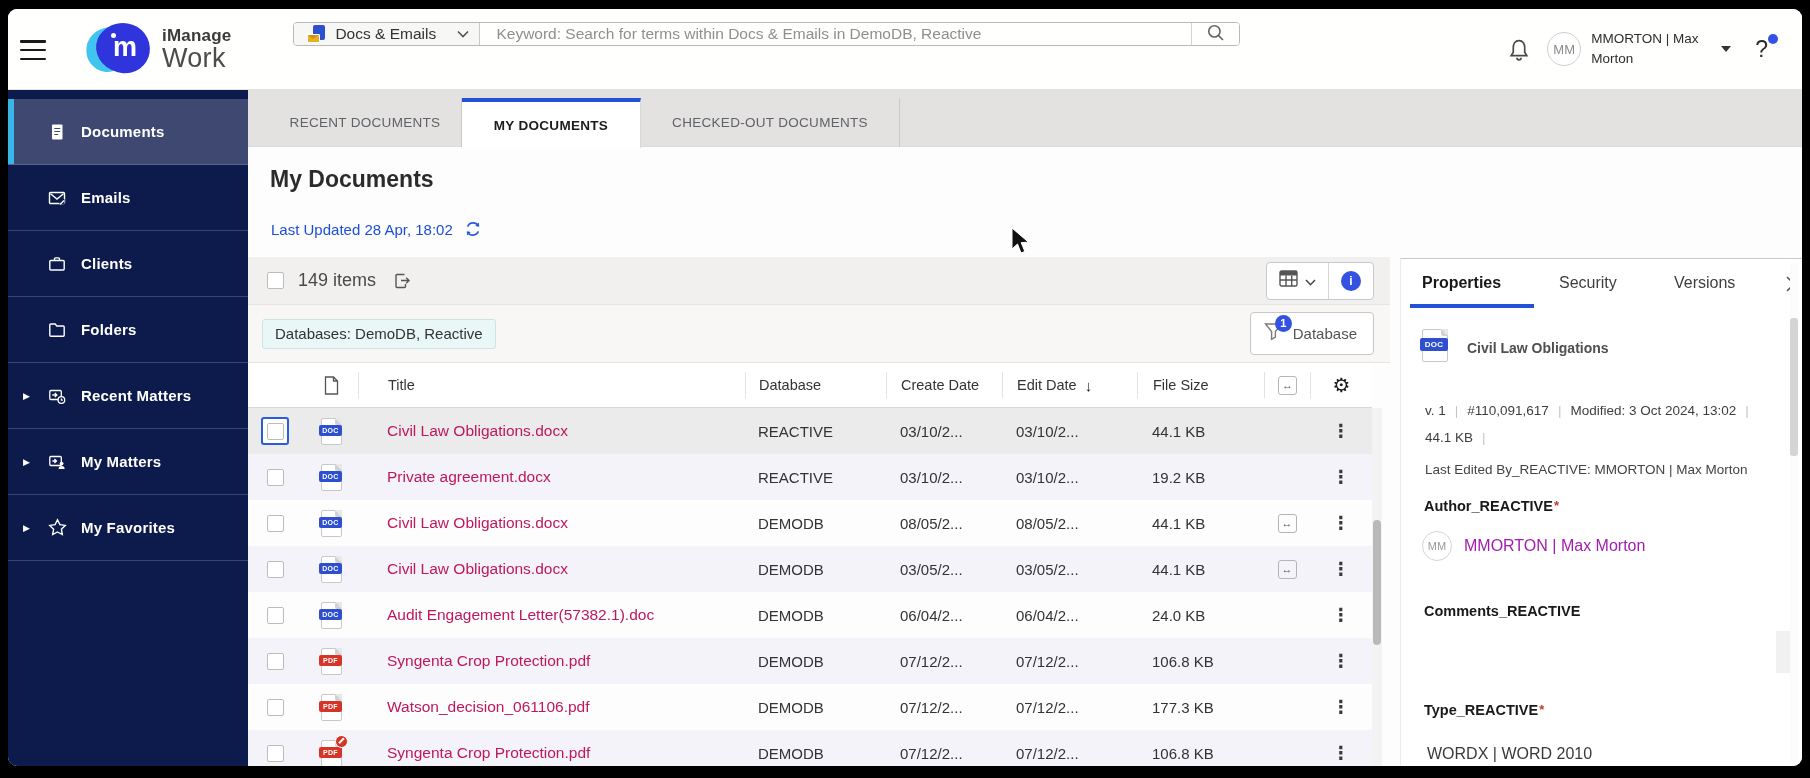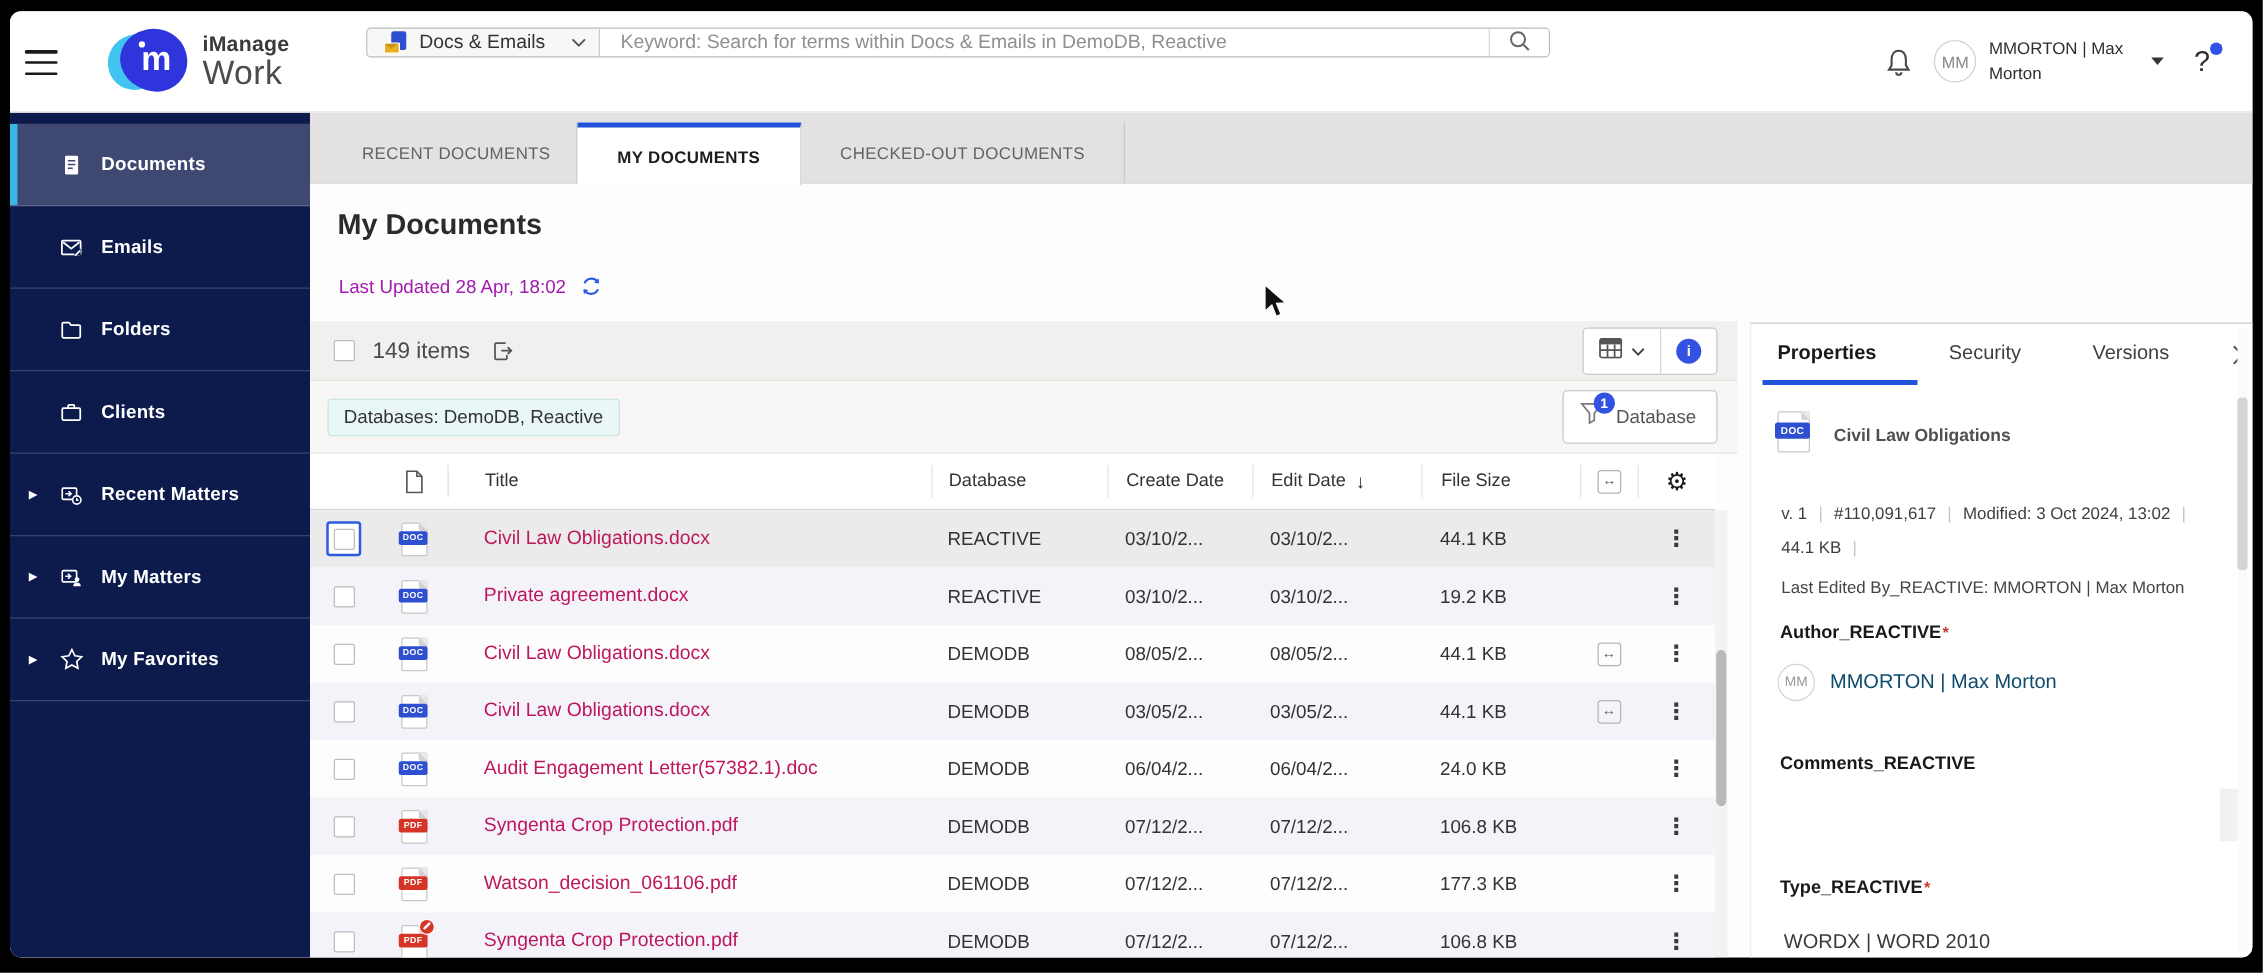--- a/index.html
+++ b/index.html
@@ -82,21 +82,21 @@
          font-size:13.5px; color:#5f6368; letter-spacing:.3px; border-right:1px solid #c9c9c9;
          cursor:pointer; position:relative; }
   .tab-recent { width:193px; }
   .tab-mydocs { width:179px; }
   .tab-checked { width:259px; }
   .tab.active { background:#fff; border-top:4px solid #2152d9; border-right:1px solid #d8d8d8;
                 height:50px; color:#1c1c1c; font-weight:700; z-index:2; }
 
   
   .page-title { position:absolute; left:262px; top:157px; font-size:23px; font-weight:700; color:#2b2b2b; }
-  .updated { position:absolute; left:263px; top:211px; font-size:15px; color:#a21caf;
+  .updated { position:absolute; left:263px; top:211px; font-size:15px; color:#1d4ed8;
              display:flex; align-items:center; gap:11px; }
   .refresh { display:flex; cursor:pointer; }
 
   
   .toolbar { position:absolute; left:240px; top:248px; width:1142px; height:48px; background:#f1f0ee;
              border-bottom:1px solid #e6e5e2; display:flex; align-items:center; padding:0 16px 0 19px; }
   .checkbox { width:17px; height:17px; border:1.5px solid #bcbcbc; border-radius:2px; background:#fff; cursor:pointer; }
   .items-count { margin-left:14px; font-size:18px; color:#4a4a4a; }
   .export { margin-left:16px; display:flex; cursor:pointer; }
   .view-group { margin-left:auto; display:flex; align-items:center; height:38px; background:#fff;
@@ -189,21 +189,21 @@
   .p-doc-title { position:absolute; left:66px; top:81px; font-size:14px; font-weight:700; color:#4f4f4f; }
   .p-meta { position:absolute; left:24px; top:138px; right:34px; font-size:13.5px; color:#3e3e3e;
             line-height:27px; }
   .p-sep { color:#c5c5c5; padding:0 9px; }
   .p-lastedited { margin-top:5px; color:#444; }
   .p-label { position:absolute; left:23px; font-size:14.5px; font-weight:700; color:#191919; }
   .req { color:#c0392b; font-size:13px; vertical-align:top; margin-left:1px; }
   .p-author-val { position:absolute; left:21px; top:272px; display:flex; align-items:center; gap:12px; }
   .p-avatar { width:30px; height:30px; border-radius:50%; border:1px solid #d5d5d5; color:#999;
               font-size:11px; display:flex; align-items:center; justify-content:center; }
-  .p-author-name { font-size:16px; color:#0c4a6e; }
+  .p-author-name { font-size:16px; color:#a21caf; }
   .p-comments-scroll { position:absolute; left:375px; top:372px; width:16px; height:42px; background:#f1f1f1; }
   .p-type-val { position:absolute; left:26px; top:486px; font-size:16px; color:#3a3a3a; }
   .p-scroll { position:absolute; right:4px; top:4px; bottom:4px; width:8px; background:#fbfbfb; }
   .p-scroll .thumb { position:absolute; left:0; right:0; top:55px; height:138px; background:#d4d4d4;
                      border-radius:3px; cursor:grab; }
 
   .cursor { position:absolute; left:1002px; top:218px; z-index:99; pointer-events:none; }
 </style>
 </head>
 <body>
@@ -295,34 +295,34 @@
             <rect x="12.5" y="11" width="5" height="5" fill="#0c1b4b"></rect>
             <path d="M13 15.5 l3.5-3.5 1 1 -3.5 3.5 -1.3 .3 z" fill="#fff"></path>
           </svg>
       </span>
       <span class="s-label">Emails</span>
     </div>
     <div class="s-item">
       <span class="s-caret"></span>
       <span class="s-icon">
         <svg width="20" height="20" viewBox="0 0 20 20">
-            <path d="M2.8 15.2 V5 a1 1 0 0 1 1-1 h4.4 l1.6 2 h6.4 a1 1 0 0 1 1 1 v8.2 a1 1 0 0 1 -1 1 H3.8 a1 1 0 0 1 -1 -1 z" fill="none" stroke="#fff" stroke-width="1.4"></path>
+            <rect x="2.8" y="6.5" width="14.4" height="9.5" rx="1" fill="none" stroke="#fff" stroke-width="1.4"></rect>
+            <path d="M7.5 6.5 V4.9 a1 1 0 0 1 1-1 h3 a1 1 0 0 1 1 1 V6.5" fill="none" stroke="#fff" stroke-width="1.4"></path>
           </svg>
       </span>
-      <span class="s-label">Folders</span>
+      <span class="s-label">Clients</span>
     </div>
     <div class="s-item">
       <span class="s-caret"></span>
       <span class="s-icon">
         <svg width="20" height="20" viewBox="0 0 20 20">
-            <rect x="2.8" y="6.5" width="14.4" height="9.5" rx="1" fill="none" stroke="#fff" stroke-width="1.4"></rect>
-            <path d="M7.5 6.5 V4.9 a1 1 0 0 1 1-1 h3 a1 1 0 0 1 1 1 V6.5" fill="none" stroke="#fff" stroke-width="1.4"></path>
+            <path d="M2.8 15.2 V5 a1 1 0 0 1 1-1 h4.4 l1.6 2 h6.4 a1 1 0 0 1 1 1 v8.2 a1 1 0 0 1 -1 1 H3.8 a1 1 0 0 1 -1 -1 z" fill="none" stroke="#fff" stroke-width="1.4"></path>
           </svg>
       </span>
-      <span class="s-label">Clients</span>
+      <span class="s-label">Folders</span>
     </div>
     <div class="s-item">
       <span class="s-caret">▶</span>
       <span class="s-icon">
         <svg width="20" height="20" viewBox="0 0 20 20">
             <rect x="2.8" y="4.5" width="11.5" height="9" rx="1" fill="none" stroke="#fff" stroke-width="1.3"></rect>
             <path d="M5.3 9 h4.6 M7.8 7 l2.1 2 -2.1 2" fill="none" stroke="#fff" stroke-width="1.3"></path>
             <circle cx="14.4" cy="14" r="3.3" fill="#0c1b4b" stroke="#fff" stroke-width="1.3"></circle>
             <path d="M14.4 12.4 v1.7 h1.4" fill="none" stroke="#fff" stroke-width="1.2"></path>
           </svg>

